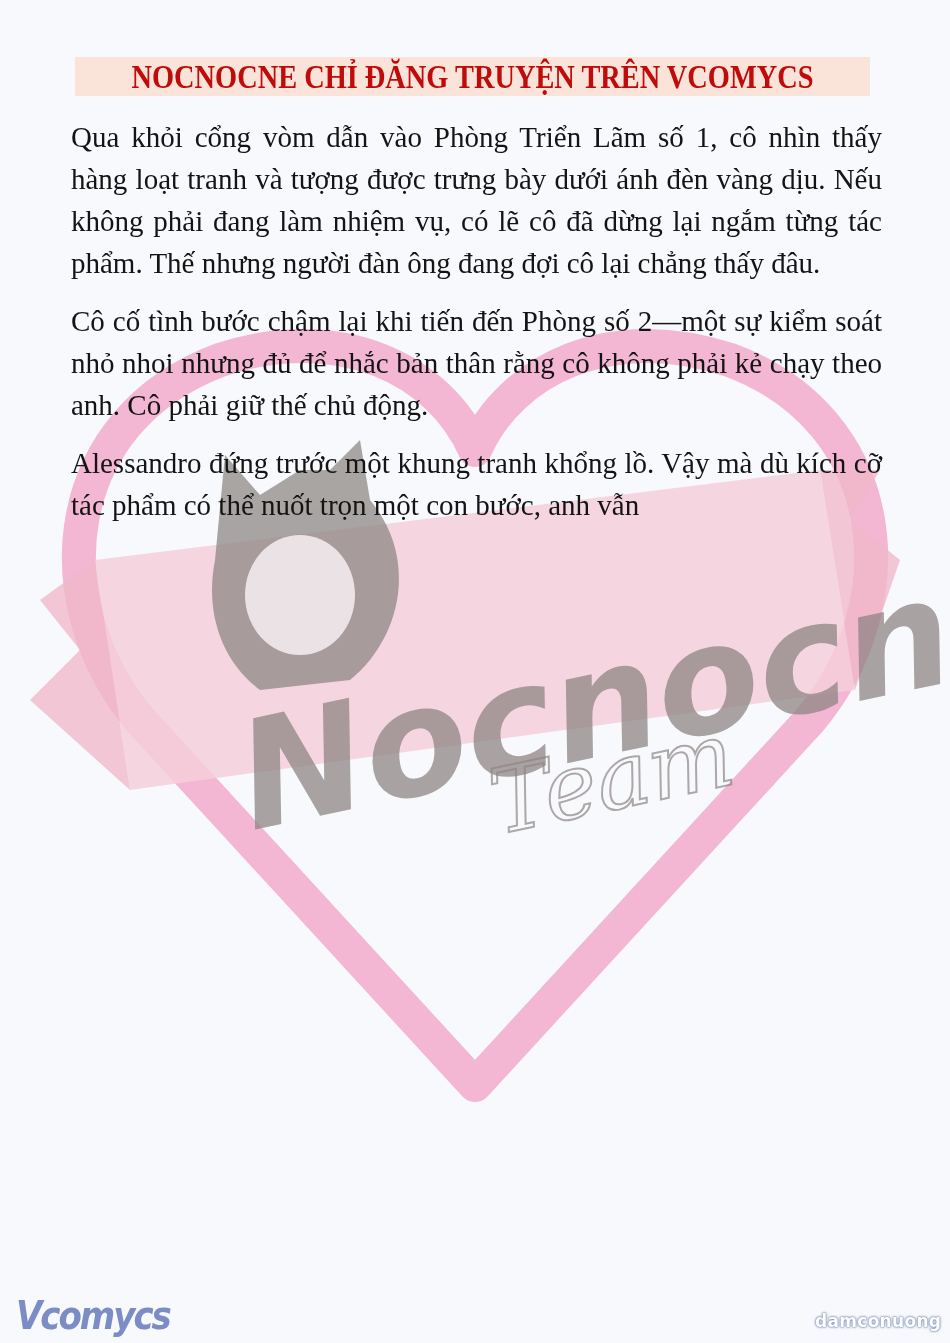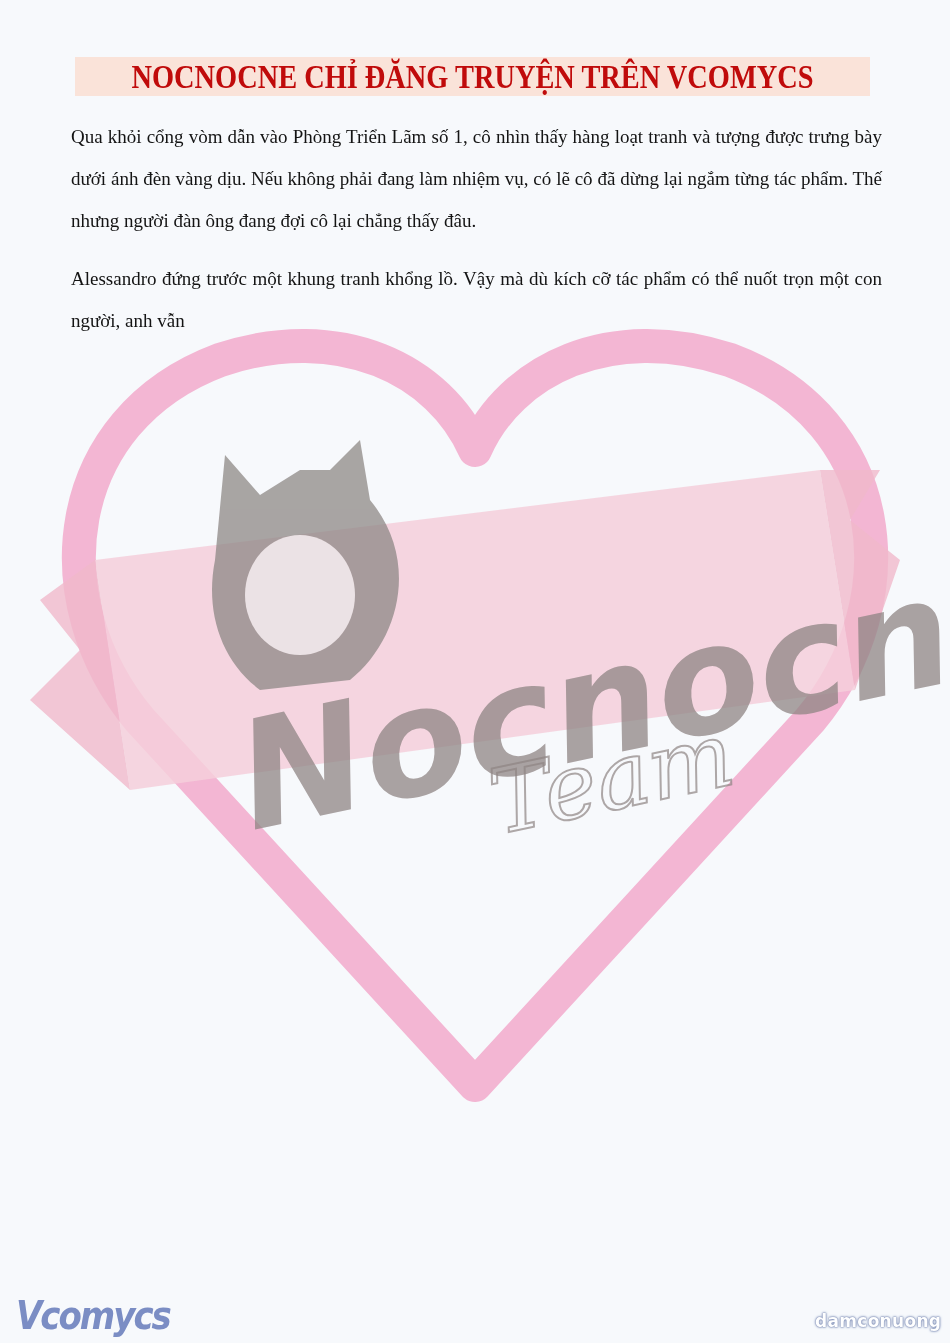--- a/index.html
+++ b/index.html
@@ -20,21 +20,21 @@
   }
   .banner-text {
     position: absolute; left: 75px; top: 53px; width: 795px; text-align: center;
     font-family: "Liberation Serif", serif; font-weight: bold;
     font-size: 33px; color: #c00b0b; letter-spacing: 0px;
     transform: scaleX(0.86); transform-origin: center;
     white-space: nowrap; line-height: 48px;
   }
   .body-text {
     position: absolute; left: 71px; top: 116px; width: 811px;
-    color: #141414; font-size: 19px; line-height: 42px;
+    color: #141414; font-size: 29px; line-height: 42px;
     text-align: justify; text-align-last: left;
   }
   .body-text p { margin: 0 0 16px 0; }
   .logo-vcomycs {
     position: absolute; left: 16px; top: 1295px;
     font-family: "DejaVu Sans", sans-serif; font-style: italic; font-weight: bold;
     font-size: 34px; color: #7b8dc4; letter-spacing: -2px;
     transform: scaleY(1.15);
   }
   .logo-damcon {
@@ -63,18 +63,19 @@
   <text x="230" y="780" transform="rotate(-12 480 700)" font-family="DejaVu Sans, sans-serif" font-style="italic" font-weight="bold" font-size="150" fill="#8f8584" opacity="0.75">Nocnocne</text>
   <text x="470" y="835" transform="rotate(-12 480 700)" font-family="DejaVu Serif, serif" font-style="italic" font-size="90" fill="none" stroke="#8f8584" stroke-width="2" opacity="0.7">Team</text>
 </svg>
 
 <div class="page">
   <div class="banner"></div>
   <div class="banner-text">NOCNOCNE CHỈ ĐĂNG TRUYỆN TRÊN VCOMYCS</div>
 
   <div class="body-text">
     <p>Qua khỏi cổng vòm dẫn vào Phòng Triển Lãm số 1, cô nhìn thấy hàng loạt tranh và tượng được trưng bày dưới ánh đèn vàng dịu. Nếu không phải đang làm nhiệm vụ, có lẽ cô đã dừng lại ngắm từng tác phẩm. Thế nhưng người đàn ông đang đợi cô lại chẳng thấy đâu.</p>
-    <p>Alessandro đứng trước một khung tranh khổng lồ. Vậy mà dù kích cỡ tác phẩm có thể nuốt trọn một con người, anh vẫn</p>
+    <p>Cô cố tình bước chậm lại khi tiến đến Phòng số 2—một sự kiểm soát nhỏ nhoi nhưng đủ để nhắc bản thân rằng cô không phải kẻ chạy theo anh. Cô phải giữ thế chủ động.</p>
+    <p>Alessandro đứng trước một khung tranh khổng lồ. Vậy mà dù kích cỡ tác phẩm có thể nuốt trọn một con bước, anh vẫn</p>
   </div>
 
   <div class="logo-vcomycs">Vcomycs</div>
   <div class="logo-damcon">damconuong</div>
 </div>
 
 </body></html>

